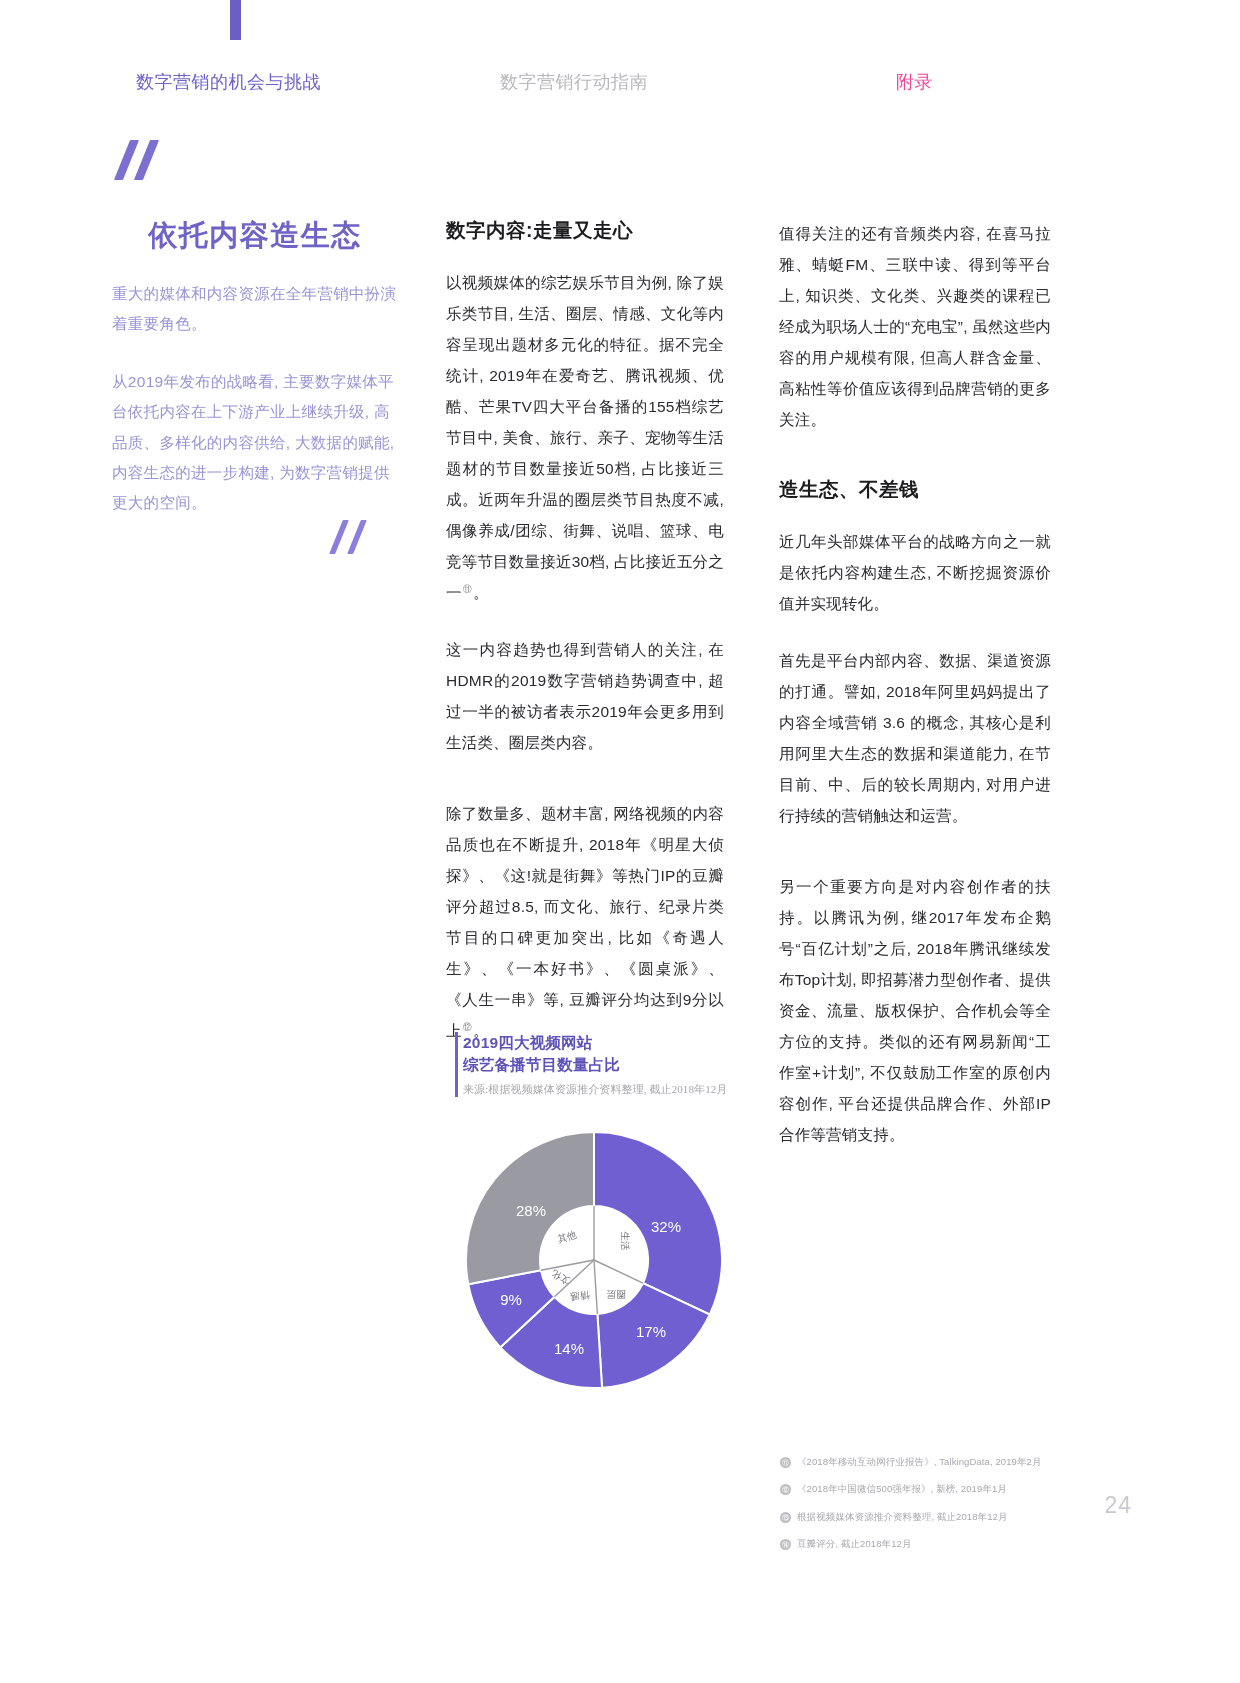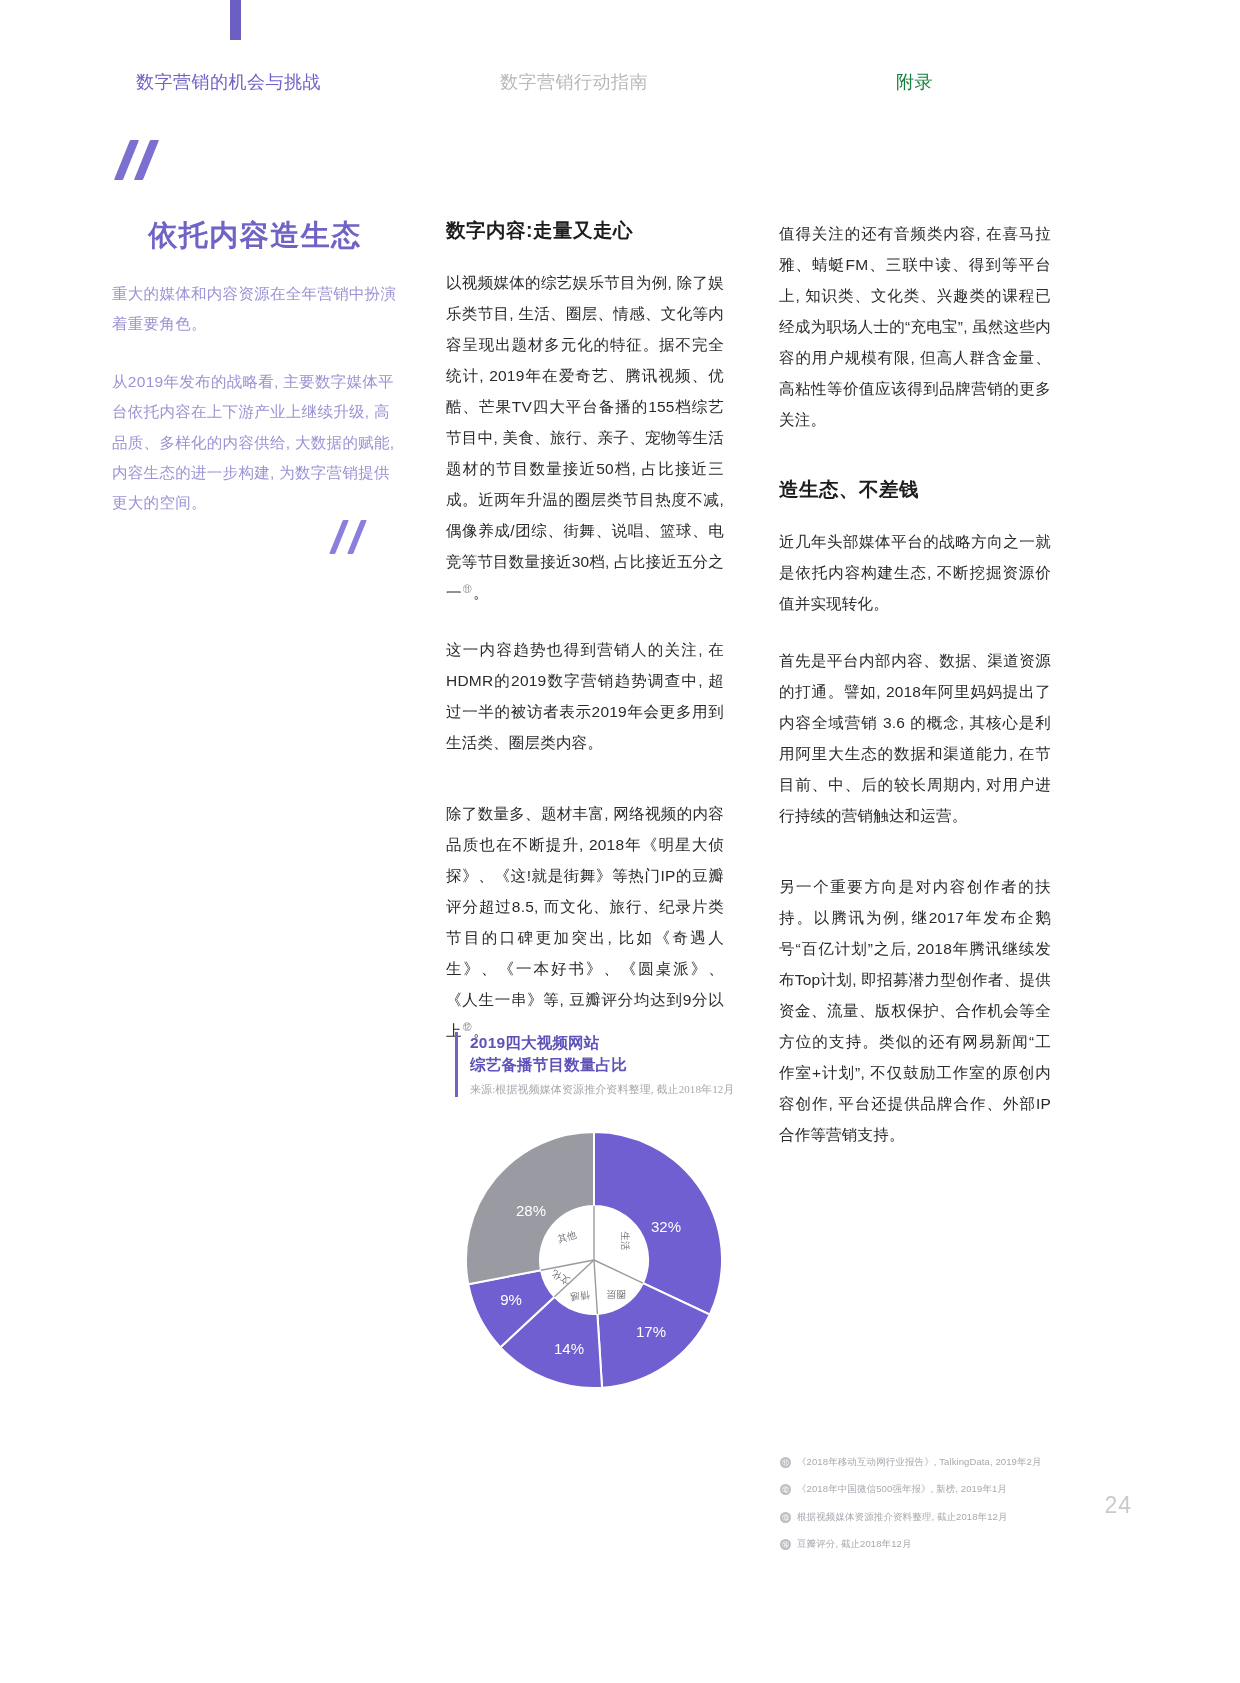--- a/index.html
+++ b/index.html
@@ -36,21 +36,21 @@
   }
   .nav-item {
     position: absolute;
     font-size: 18px;
     letter-spacing: 0.5px;
     white-space: nowrap;
     text-align: right;
   }
   .nav-item.active { color: #6f63c6; left: 0; }
   .nav-item.n2 { color: #b8b8bd; left: 364px; }
-  .nav-item.n3 { color: #15803d; left: 760px; }
+  .nav-item.n3 { color: #ec4899; left: 760px; }
 
   
   .quote-mark {
     position: absolute;
     display: block;
   }
   .quote-mark span {
     display: block;
     position: absolute;
     background: #7b6fd0;
@@ -128,21 +128,21 @@
 
   
   .chart-block {
     position: absolute;
     left: 455px;
     top: 1032px;
     width: 290px;
   }
   .chart-head {
     border-left: 3px solid #6f63c6;
-    padding-left: 12px;
+    padding-left: 5px;
   }
   .chart-title {
     font-size: 15.5px;
     font-weight: bold;
     color: #5d52b8;
     line-height: 1.45;
     margin: 0;
     letter-spacing: 0.2px;
   }
   .chart-source {

